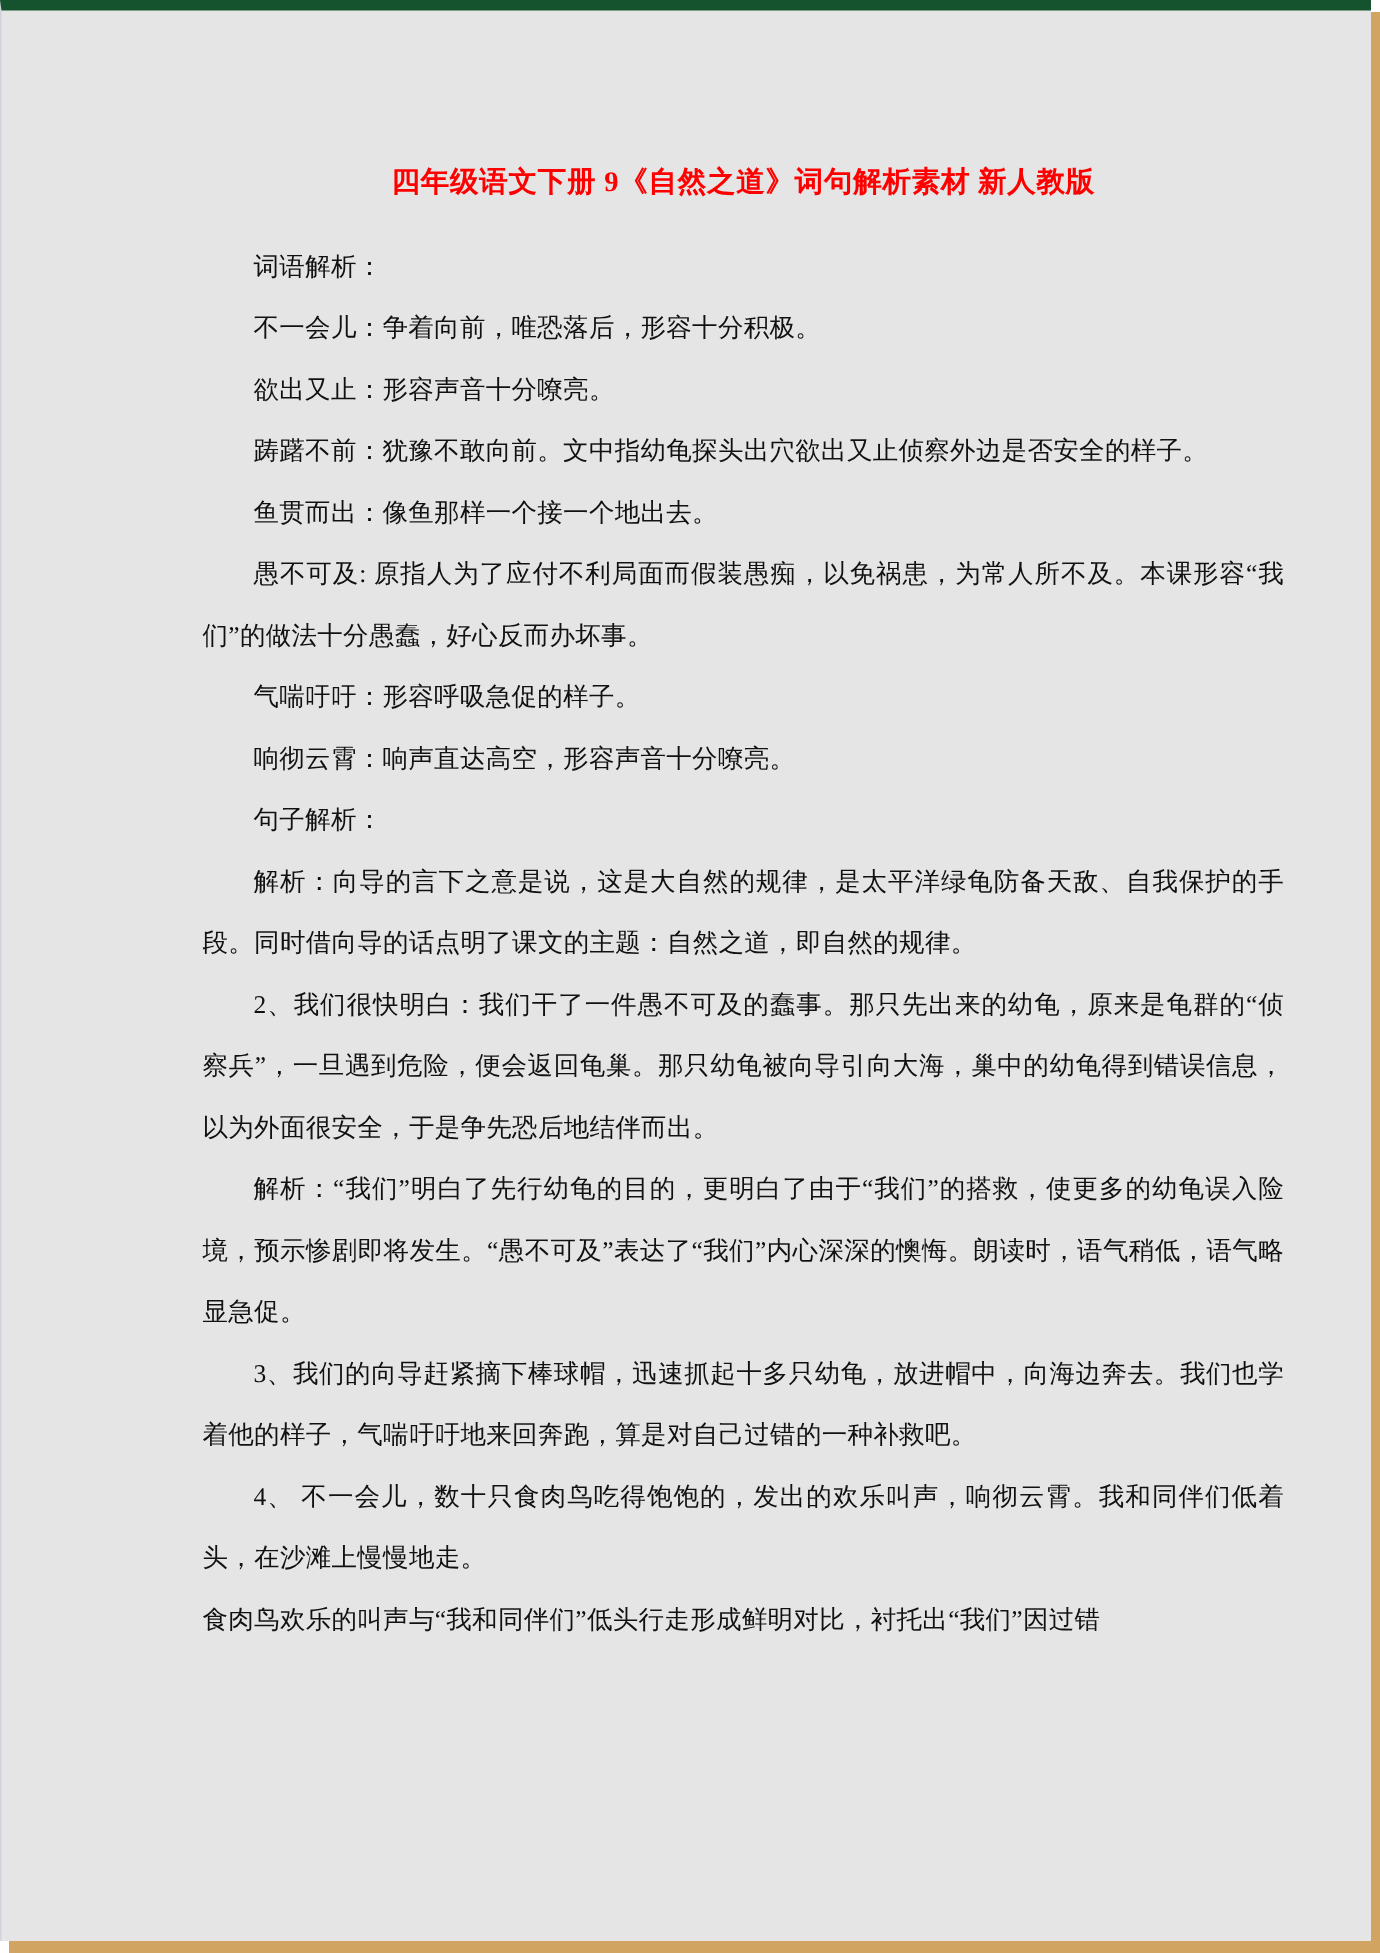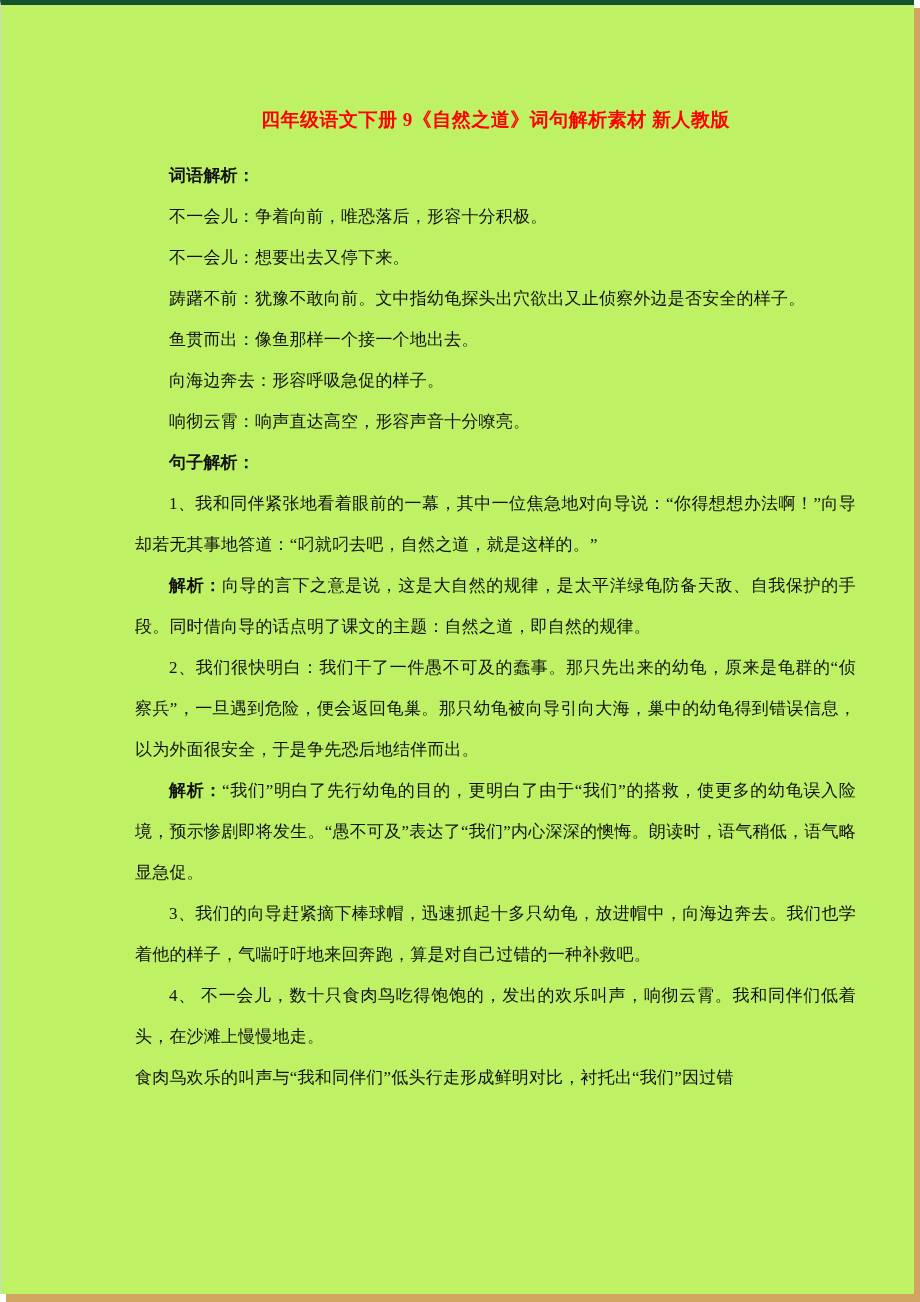--- a/index.html
+++ b/index.html
@@ -10,22 +10,22 @@
   body {
     width: 920px;
     height: 1302px;
     overflow: hidden;
     font-family: "Liberation Serif", "DejaVu Serif", serif;
   }
   .page {
     box-sizing: border-box;
     width: 914px;
     height: 1294px;
-    background: #bef264;
-    border-top: 5px solid #14532d;
+    background: #e5e5e5;
+    border-top: 7px solid #14532d;
     border-left: 1px solid #cfd4da;
     box-shadow: 6px 8px 0 0 #d2a462;
     padding: 100px 58px 0 134px;
   }
   .title {
     margin: 0 0 20px 0;
     font-size: 19px;
     line-height: 30px;
     font-weight: bold;
     text-align: center;
@@ -37,38 +37,38 @@
     line-height: 41px;
     color: #111111;
     text-indent: 2em;
     letter-spacing: 0.2px;
     text-align: justify;
   }
   .body-text p.para.no-indent {
     text-indent: 0;
   }
   .bold {
-    font-weight: bold;
+    font-weight: normal;
   }
 </style>
 </head>
 <body>
 
 <div class="page">
   <h1 class="title" style="color: rgb(255, 0, 0);">四年级语文下册 9《自然之道》词句解析素材 新人教版</h1>
   <div class="body-text" id="paragraphs">
       <p class="para"><span class="bold">词语解析：</span></p>
       <p class="para">不一会儿：争着向前，唯恐落后，形容十分积极。</p>
-      <p class="para">不一会儿：想要出去又停下来。</p>
+      <p class="para">欲出又止：形容声音十分嘹亮。</p>
       <p class="para">踌躇不前：犹豫不敢向前。文中指幼龟探头出穴欲出又止侦察外边是否安全的样子。</p>
       <p class="para">鱼贯而出：像鱼那样一个接一个地出去。</p>
-      <p class="para">向海边奔去：形容呼吸急促的样子。</p>
+      <p class="para">愚不可及: 原指人为了应付不利局面而假装愚痴，以免祸患，为常人所不及。本课形容“我们”的做法十分愚蠢，好心反而办坏事。</p>
+      <p class="para">气喘吁吁：形容呼吸急促的样子。</p>
       <p class="para">响彻云霄：响声直达高空，形容声音十分嘹亮。</p>
       <p class="para"><span class="bold">句子解析：</span></p>
-      <p class="para">1、我和同伴紧张地看着眼前的一幕，其中一位焦急地对向导说：“你得想想办法啊！”向导却若无其事地答道：“叼就叼去吧，自然之道，就是这样的。”</p>
       <p class="para"><span class="bold">解析：</span>向导的言下之意是说，这是大自然的规律，是太平洋绿龟防备天敌、自我保护的手段。同时借向导的话点明了课文的主题：自然之道，即自然的规律。</p>
       <p class="para">2、我们很快明白：我们干了一件愚不可及的蠢事。那只先出来的幼龟，原来是龟群的“侦察兵”，一旦遇到危险，便会返回龟巢。那只幼龟被向导引向大海，巢中的幼龟得到错误信息，以为外面很安全，于是争先恐后地结伴而出。</p>
       <p class="para"><span class="bold">解析：</span>“我们”明白了先行幼龟的目的，更明白了由于“我们”的搭救，使更多的幼龟误入险境，预示惨剧即将发生。“愚不可及”表达了“我们”内心深深的懊悔。朗读时，语气稍低，语气略显急促。</p>
       <p class="para">3、我们的向导赶紧摘下棒球帽，迅速抓起十多只幼龟，放进帽中，向海边奔去。我们也学着他的样子，气喘吁吁地来回奔跑，算是对自己过错的一种补救吧。</p>
       <p class="para">4、 不一会儿，数十只食肉鸟吃得饱饱的，发出的欢乐叫声，响彻云霄。我和同伴们低着头，在沙滩上慢慢地走。</p>
       <p class="para no-indent">食肉鸟欢乐的叫声与“我和同伴们”低头行走形成鲜明对比，衬托出“我们”因过错</p>
     </div>
 </div>
 
 </body></html>

